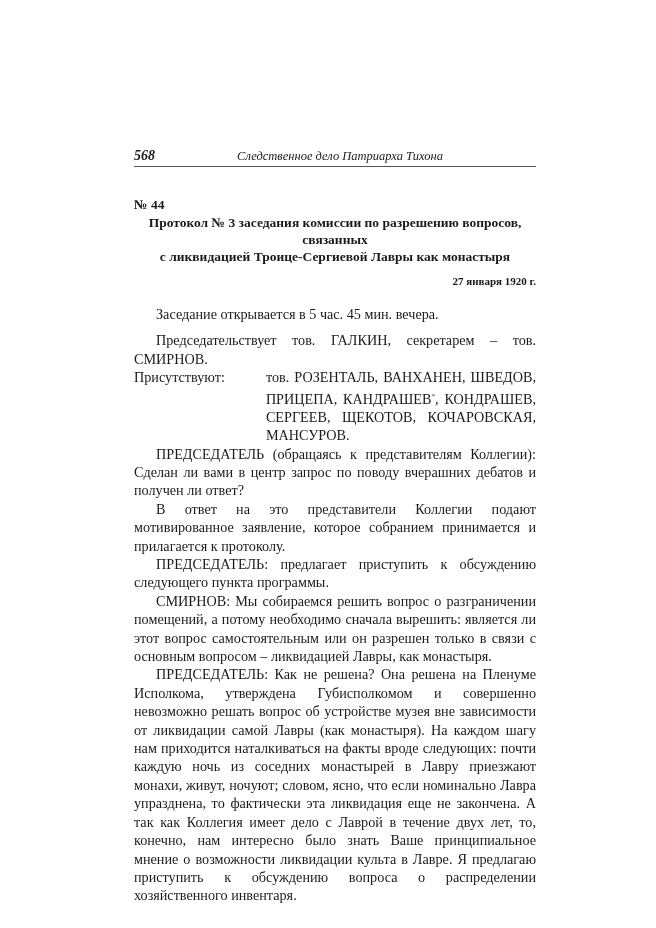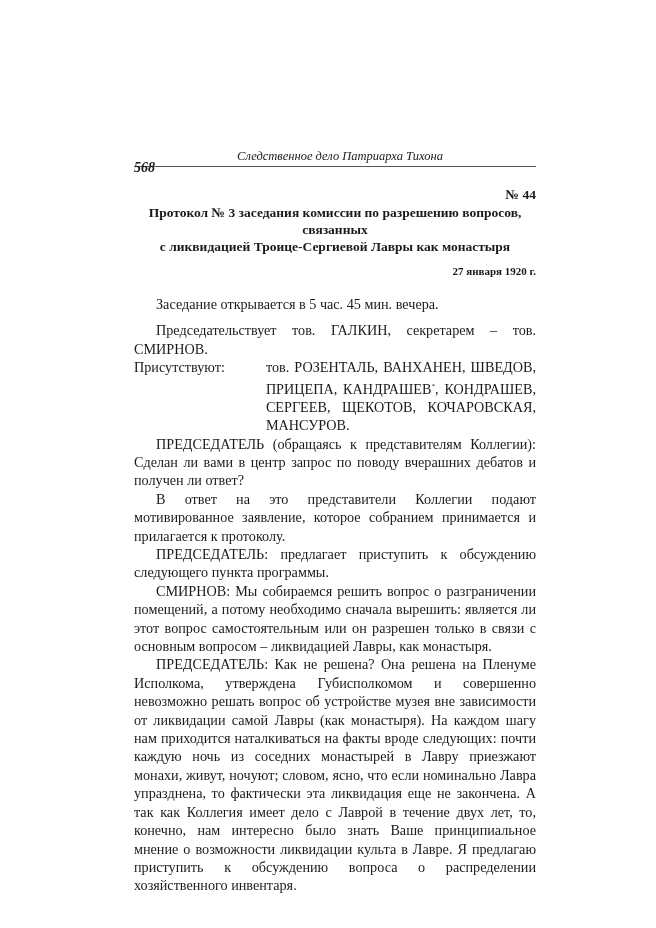--- a/index.html
+++ b/index.html
@@ -1,22 +1,22 @@
 <!DOCTYPE html>
 <html><head>
 <meta charset="utf-8">
 <style>
   html, body { margin: 0; padding: 0; background: #ffffff; }
   body { width: 656px; height: 928px; position: relative; overflow: hidden;
          font-family: "Liberation Serif", "DejaVu Serif", serif; color: #1a1a1a; }
   .page { position: absolute; left: 134px; top: 146px; width: 402px; }
   .running-head { position: relative; height: 20px; border-bottom: 1px solid #555; }
-  .page-num { position: absolute; left: 0; top: 14px; font-weight: bold; font-style: italic; font-size: 14px; }
+  .page-num { position: absolute; left: 0; top: 2px; font-weight: bold; font-style: italic; font-size: 14px; }
   .book-title { position: absolute; left: 10px; right: 0; top: 3px; text-align: center; font-style: italic; font-size: 12.5px; }
-  .doc-number { text-align: right; font-weight: bold; font-size: 13.5px; margin-top: 20px; }
+  .doc-number { text-align: left; font-weight: bold; font-size: 13.5px; margin-top: 30px; }
   .doc-title { text-align: center; font-weight: bold; font-size: 13.5px; line-height: 17px; margin-top: 1px; }
   .doc-date { text-align: right; font-weight: bold; font-size: 11px; margin-top: 10px; }
   .body-text { margin-top: 18px; font-size: 14.2px; line-height: 18.4px; text-align: justify; }
   .para { text-indent: 22px; margin: 0; }
   .para.spaced { margin-bottom: 8px; }
   .attendance { display: flex; gap: 22px; }
   .attendance .lbl { white-space: nowrap; padding-right: 6px; }
   .attendance .names { flex: 1; text-align: justify; margin-left: 13px; }
   sup { font-size: 7px; }
 </style>

